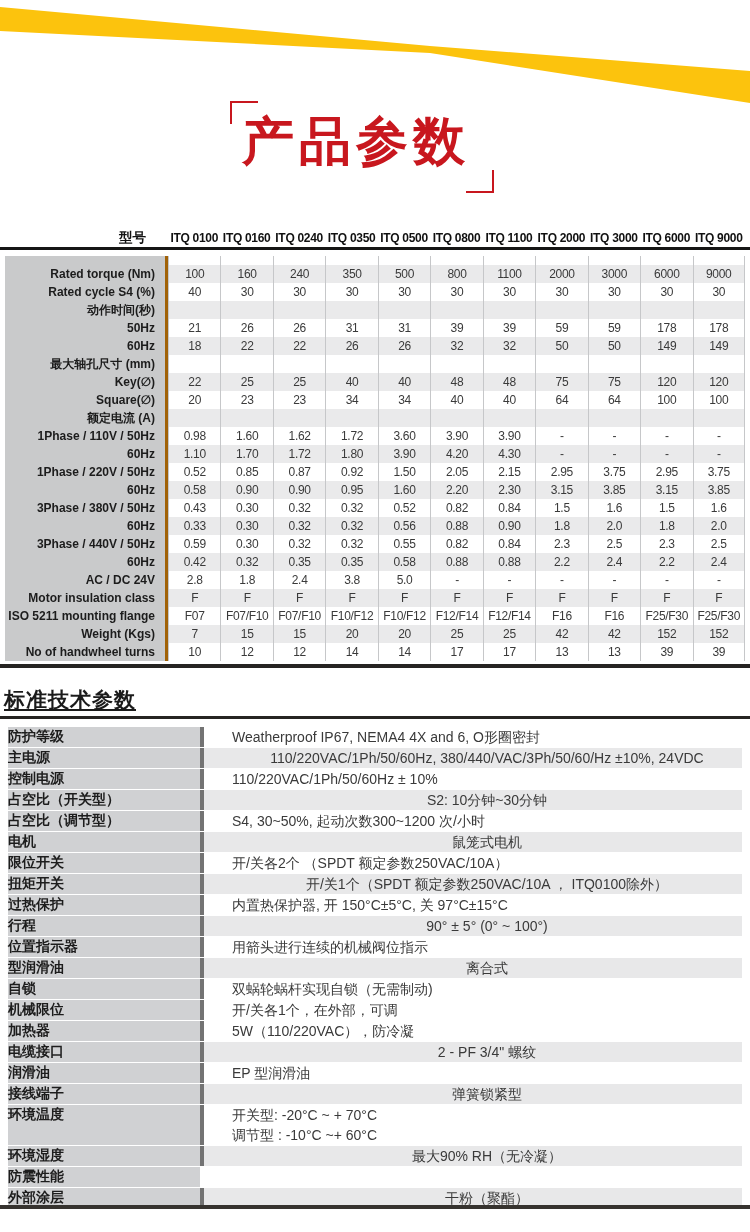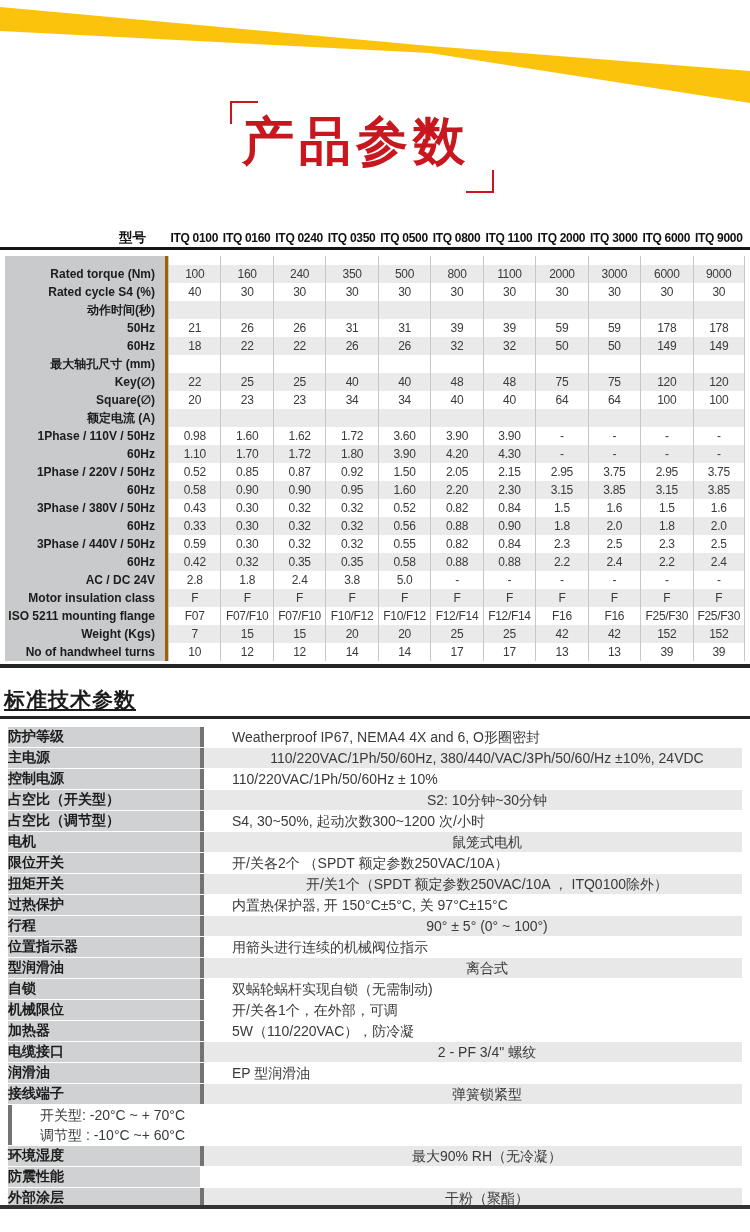--- a/index.html
+++ b/index.html
@@ -498,20 +498,21 @@
     </div>
     <div class="t2-row">
       <div class="t2-label">润滑油</div>
       <div class="t2-value">EP 型润滑油</div>
     </div>
     <div class="t2-row shaded">
       <div class="t2-label">接线端子</div>
       <div class="t2-value">弹簧锁紧型</div>
     </div>
     <div class="t2-row">
+      <div class="t2-label">环境温度</div>
       <div class="t2-value">
         <span class="vline">开关型: -20°C ~ + 70°C</span>
         <span class="vline">调节型 : -10°C ~+ 60°C</span>
       </div>
     </div>
     <div class="t2-row shaded">
       <div class="t2-label">环境湿度</div>
       <div class="t2-value">最大90% RH（无冷凝）</div>
     </div>
     <div class="t2-row">

